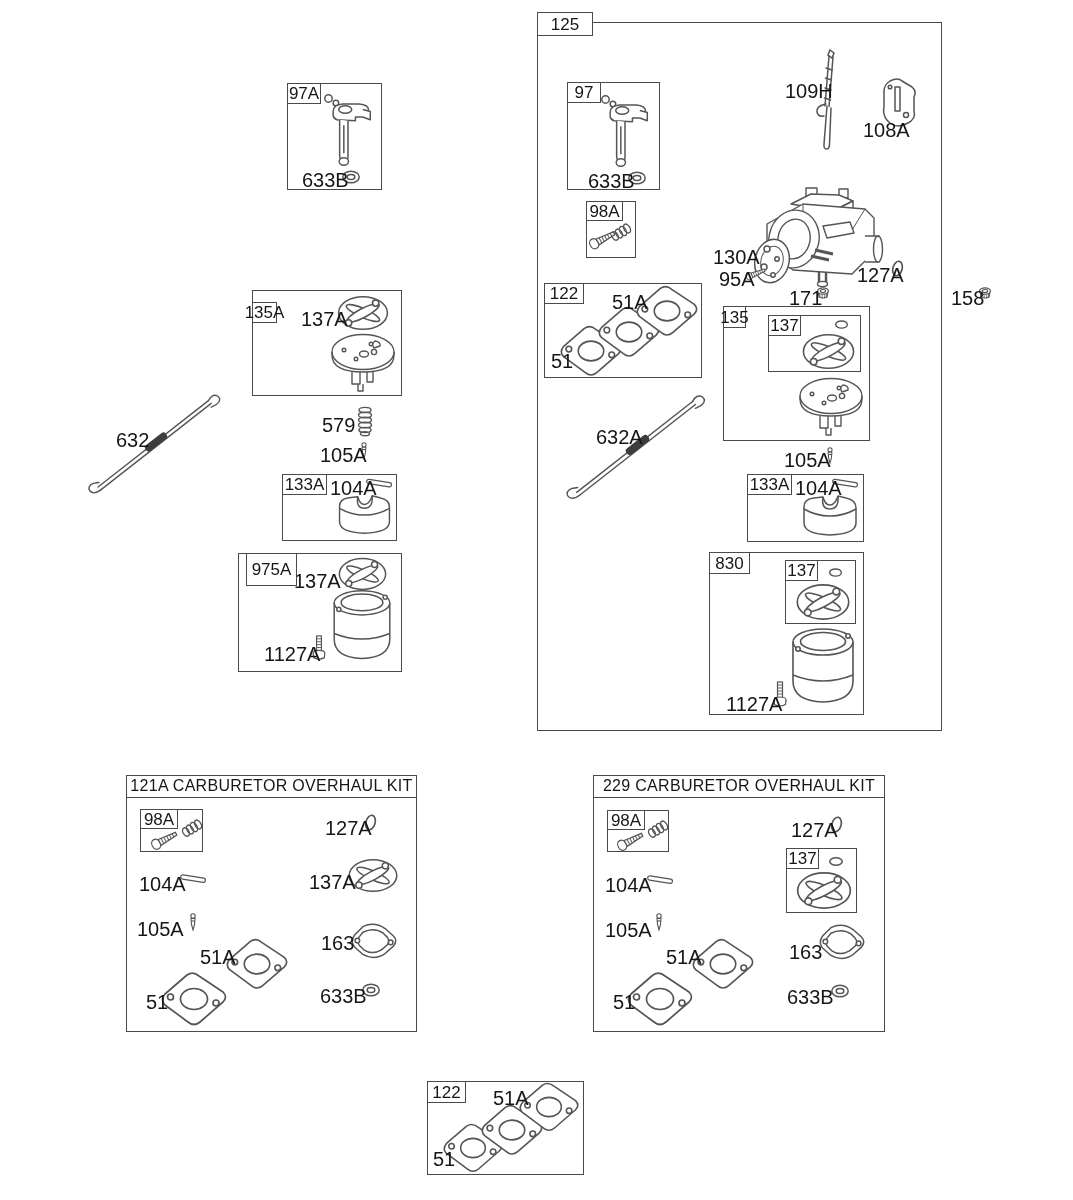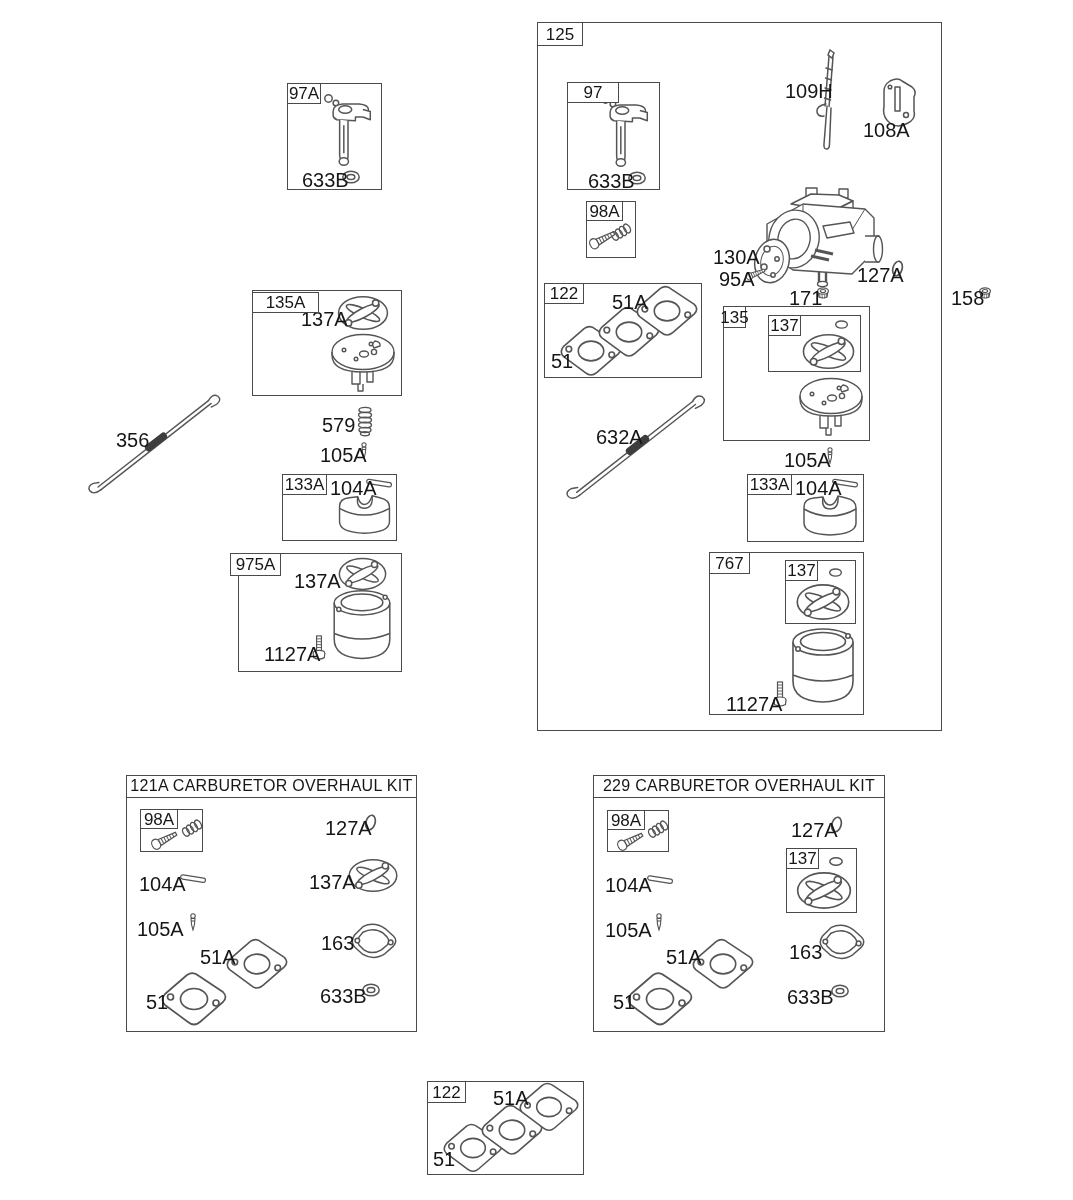--- a/index.html
+++ b/index.html
@@ -219,24 +219,24 @@
         <use href="#sym-throttleshaft"></use>
       </svg>
   <div class="lbl" style="left:302px;top:169px">633B</div>
   <svg class="part" style="left:341px;top:169px;width:20px;height:16px">
         <use href="#sym-washer"></use>
       </svg>
 </div>
 
 <div>
   <div class="box" style="left:537px;top:22px;width:405px;height:709px"></div>
-  <div class="tag" style="left:537px;top:22px;width:46px;height:24px">125</div>
+  <div class="tag" style="left:537px;top:12px;width:56px;height:24px">125</div>
 
   <div class="box" style="left:567px;top:82px;width:93px;height:108px"></div>
-  <div class="tag" style="left:567px;top:82px;width:52px;height:21px">97</div>
+  <div class="tag" style="left:567px;top:82px;width:34px;height:21px">97</div>
   <svg class="part" style="left:599px;top:91px;width:52px;height:80px">
         <use href="#sym-throttleshaft"></use>
       </svg>
   <div class="lbl" style="left:588px;top:170px">633B</div>
   <svg class="part" style="left:627px;top:170px;width:20px;height:16px">
         <use href="#sym-washer"></use>
       </svg>
 
   <div class="lbl" style="left:785px;top:80px">109H</div>
   <svg class="part" style="left:814px;top:48px;width:26px;height:104px">
@@ -318,21 +318,21 @@
   <div class="tag" style="left:747px;top:474px;width:45px;height:21px">133A</div>
   <div class="lbl" style="left:795px;top:477px">104A</div>
   <svg class="part" style="left:831px;top:477px;width:28px;height:13px">
         <use href="#sym-pin"></use>
       </svg>
   <svg class="part" style="left:801px;top:491px;width:58px;height:50px">
         <use href="#sym-float"></use>
       </svg>
 
   <div class="box" style="left:709px;top:552px;width:155px;height:163px"></div>
-  <div class="tag" style="left:709px;top:552px;width:41px;height:22px">767</div>
+  <div class="tag" style="left:709px;top:552px;width:41px;height:22px">830</div>
   <div class="box" style="left:785px;top:560px;width:71px;height:64px"></div>
   <div class="tag" style="left:785px;top:560px;width:33px;height:21px">137</div>
   <svg class="part" style="left:828px;top:567px;width:15px;height:11px">
         <use href="#sym-oringsmall"></use>
       </svg>
   <svg class="part" style="left:793px;top:582px;width:60px;height:40px">
         <use href="#sym-springdisc"></use>
       </svg>
   <svg class="part" style="left:791px;top:627px;width:64px;height:82px">
         <use href="#sym-bowl"></use>
@@ -344,56 +344,56 @@
 </div>
 
 <div class="lbl" style="left:951px;top:287px">158</div>
 <svg class="part" style="left:977px;top:285px;width:16px;height:15px">
       <use href="#sym-nut"></use>
     </svg>
 
 <div>
 
   <div class="box" style="left:252px;top:290px;width:150px;height:106px"></div>
-  <div class="tag" style="left:252px;top:292px;width:67px;height:21px">135A</div>
+  <div class="tag" style="left:252px;top:302px;width:25px;height:21px">135A</div>
   <div class="lbl" style="left:301px;top:308px">137A</div>
   <svg class="part" style="left:334px;top:294px;width:58px;height:38px">
         <use href="#sym-springdisc"></use>
       </svg>
   <svg class="part" style="left:330px;top:331px;width:66px;height:62px">
         <use href="#sym-floatplate"></use>
       </svg>
 
   <div class="lbl" style="left:322px;top:414px">579</div>
   <svg class="part" style="left:356px;top:406px;width:18px;height:31px">
         <use href="#sym-spring369"></use>
       </svg>
 
   <div class="lbl" style="left:320px;top:444px">105A</div>
   <svg class="part" style="left:359px;top:442px;width:10px;height:17px">
         <use href="#sym-needle"></use>
       </svg>
 
-  <div class="lbl" style="left:116px;top:429px">356</div>
+  <div class="lbl" style="left:116px;top:429px">632</div>
   <svg class="part" style="left:87px;top:386px;width:138px;height:112px">
         <use href="#sym-link"></use>
       </svg>
 
   <div class="box" style="left:282px;top:474px;width:115px;height:67px"></div>
   <div class="tag" style="left:282px;top:474px;width:45px;height:21px">133A</div>
   <div class="lbl" style="left:330px;top:477px">104A</div>
   <svg class="part" style="left:365px;top:477px;width:28px;height:13px">
         <use href="#sym-pin"></use>
       </svg>
   <svg class="part" style="left:336px;top:491px;width:57px;height:48px">
         <use href="#sym-float"></use>
       </svg>
 
   <div class="box" style="left:238px;top:553px;width:164px;height:119px"></div>
-  <div class="tag" style="left:230px;top:553px;width:51px;height:23px">975A</div>
+  <div class="tag" style="left:246px;top:553px;width:51px;height:33px">975A</div>
   <div class="lbl" style="left:294px;top:570px">137A</div>
   <svg class="part" style="left:334px;top:556px;width:57px;height:36px">
         <use href="#sym-springdisc"></use>
       </svg>
   <svg class="part" style="left:330px;top:589px;width:64px;height:76px">
         <use href="#sym-bowl"></use>
       </svg>
   <div class="lbl" style="left:264px;top:643px">1127A</div>
   <svg class="part" style="left:312px;top:634px;width:14px;height:27px">
         <use href="#sym-bolt"></use>

